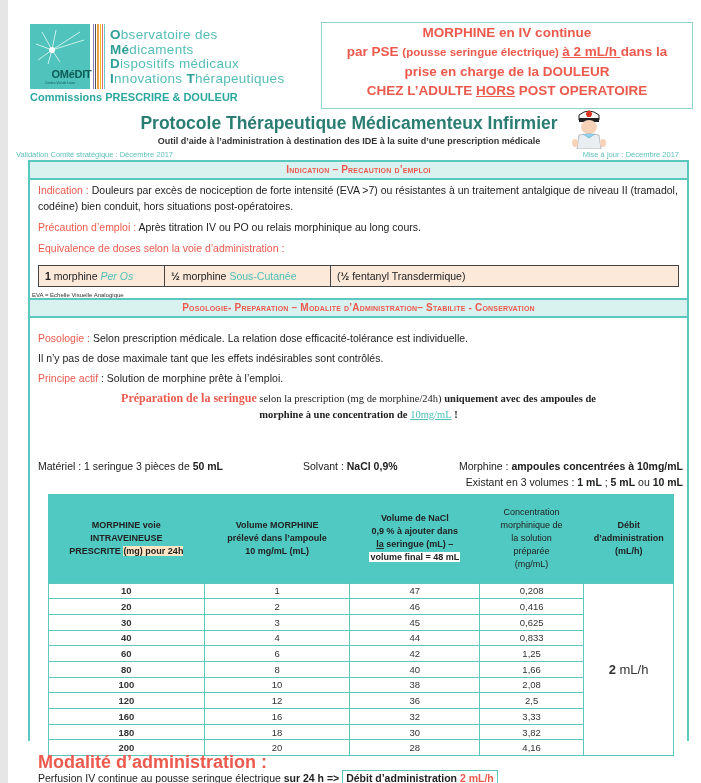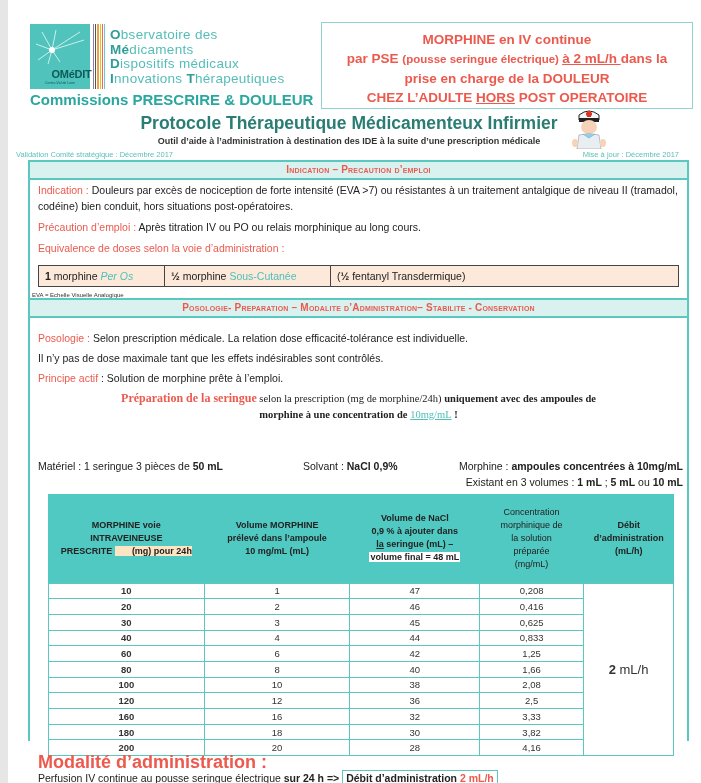--- a/index.html
+++ b/index.html
@@ -10,23 +10,23 @@
 
   
   .logo-box { position: absolute; left: 16px; top: 24px; width: 60px; height: 65px; background: #4fc3bc; }
   .logo-box svg { position: absolute; left: 0; top: 0; }
   .logo-text { position: absolute; left: 0; width: 83px; top: 44px; text-align: center; color: #0d5b57; font-weight: bold; font-size: 11px; letter-spacing: -0.3px; }
   .logo-sub { position: absolute; left: 0; width: 60px; top: 57px; text-align: center; color: #0d5b57; font-size: 3.5px; }
   .logo-bars { position: absolute; left: 79px; top: 24px; width: 12px; height: 65px; display: flex; gap: 1px; }
   .logo-bars span { flex: 1; height: 100%; }
   .org-name { position: absolute; left: 96px; top: 28px; font-size: 13.5px; line-height: 14.5px; color: #55bdb7; letter-spacing: 0.3px; }
   .org-name b { color: #2e9e97; }
-  .commissions { position: absolute; left: 16px; top: 91px; font-size: 15px; color: #2aa79f; font-weight: bold; }
-
-  .title-box { position: absolute; left: 307px; top: 22px; width: 372px; height: 87px; border: 1.5px solid #8fd3ce; text-align: center; color: #ec5a4e; font-weight: bold; font-size: 13.5px; line-height: 19px; padding-top: 7px; }
+  .commissions { position: absolute; left: 16px; top: 91px; font-size: 11px; color: #2aa79f; font-weight: bold; }
+
+  .title-box { position: absolute; left: 307px; top: 22px; width: 372px; height: 87px; border: 1.5px solid #8fd3ce; text-align: center; color: #ec5a4e; font-weight: bold; font-size: 13.5px; line-height: 19px; }
   .title-box .sm { font-size: 11.5px; }
   .title-box u { text-decoration: underline; }
 
   .proto-title { position: absolute; left: 0; width: 670px; top: 113px; text-align: center; font-size: 17.5px; font-weight: bold; color: #2a7d73; }
   .proto-sub { position: absolute; left: 0; width: 670px; top: 136px; text-align: center; font-size: 9px; font-weight: bold; color: #333; }
   .nurse { position: absolute; left: 555px; top: 107px; width: 40px; height: 42px; }
   .val-left { position: absolute; left: 2px; top: 150px; font-size: 7.5px; color: #5cc0b9; }
   .val-right { position: absolute; right: 22px; top: 150px; font-size: 7.5px; color: #5cc0b9; }
 
   
@@ -52,21 +52,21 @@
   .mat-row { position: absolute; left: 8px; top: 158px; width: 645px; font-size: 10.5px; line-height: 16px; }
   .mat-row span.abs { position: absolute; white-space: nowrap; }
 
   
   .dose-table { position: absolute; left: 18px; top: 194px; width: 626px; border-collapse: collapse; font-size: 9.5px; }
   .dose-table th { background: #4fc9c1; color: #222; font-weight: bold; border-left: 1.5px solid #4fc9c1; padding: 2px 3px; line-height: 13px; height: 89px; text-align: center; vertical-align: middle; font-size: 9px; }
   .dose-table th.light { font-weight: normal; }
   .dose-table td { border: 1.5px solid #5bc8c0; text-align: center; height: 15.7px; line-height: 13px; font-size: 9.5px; color: #333; }
   .dose-table td.b { font-weight: bold; }
   .dose-table td.rate { font-size: 13px; vertical-align: middle; }
-  .hl-orange { background: #fde4c2; padding-left: 17px; }
+  .hl-orange { background: #fde4c2; }
   .hl-white { background: #ffffff; padding: 0 1px; }
 
   .modal-title { position: absolute; left: 8px; top: 452px; font-size: 18px; font-weight: bold; color: #ec5a4e; }
   .modal-text { position: absolute; left: 8px; top: 472px; font-size: 10.5px; white-space: nowrap; }
   .modal-text .boxed { border: 1.5px solid #5bc8c0; padding: 1px 3px; font-weight: bold; }
 </style>
 </head>
 <body>
 
 <div class="left-strip"></div>

